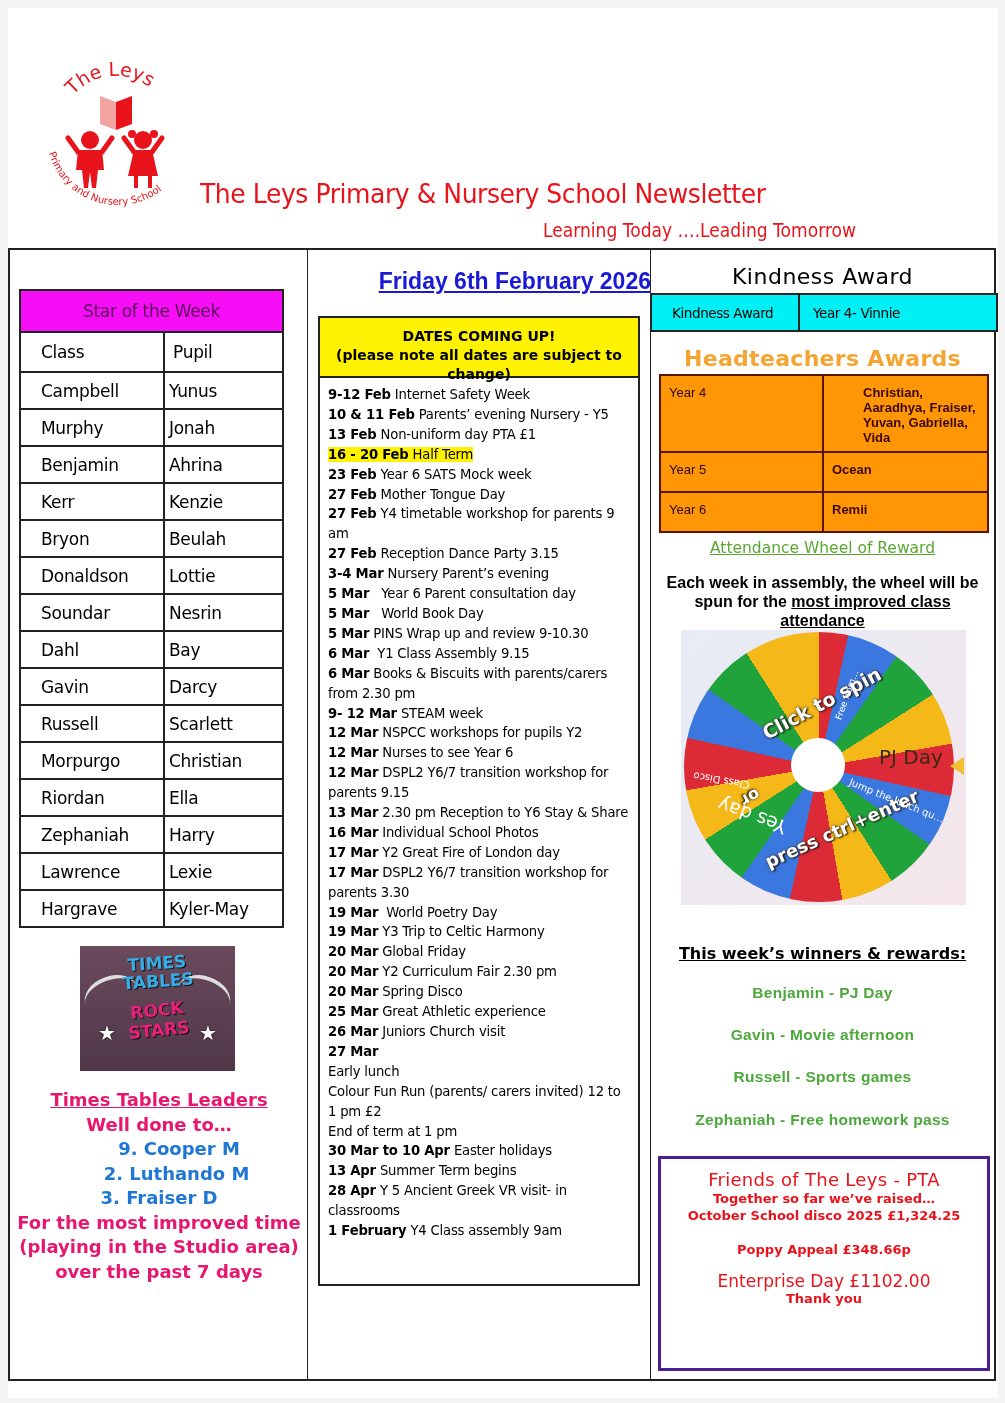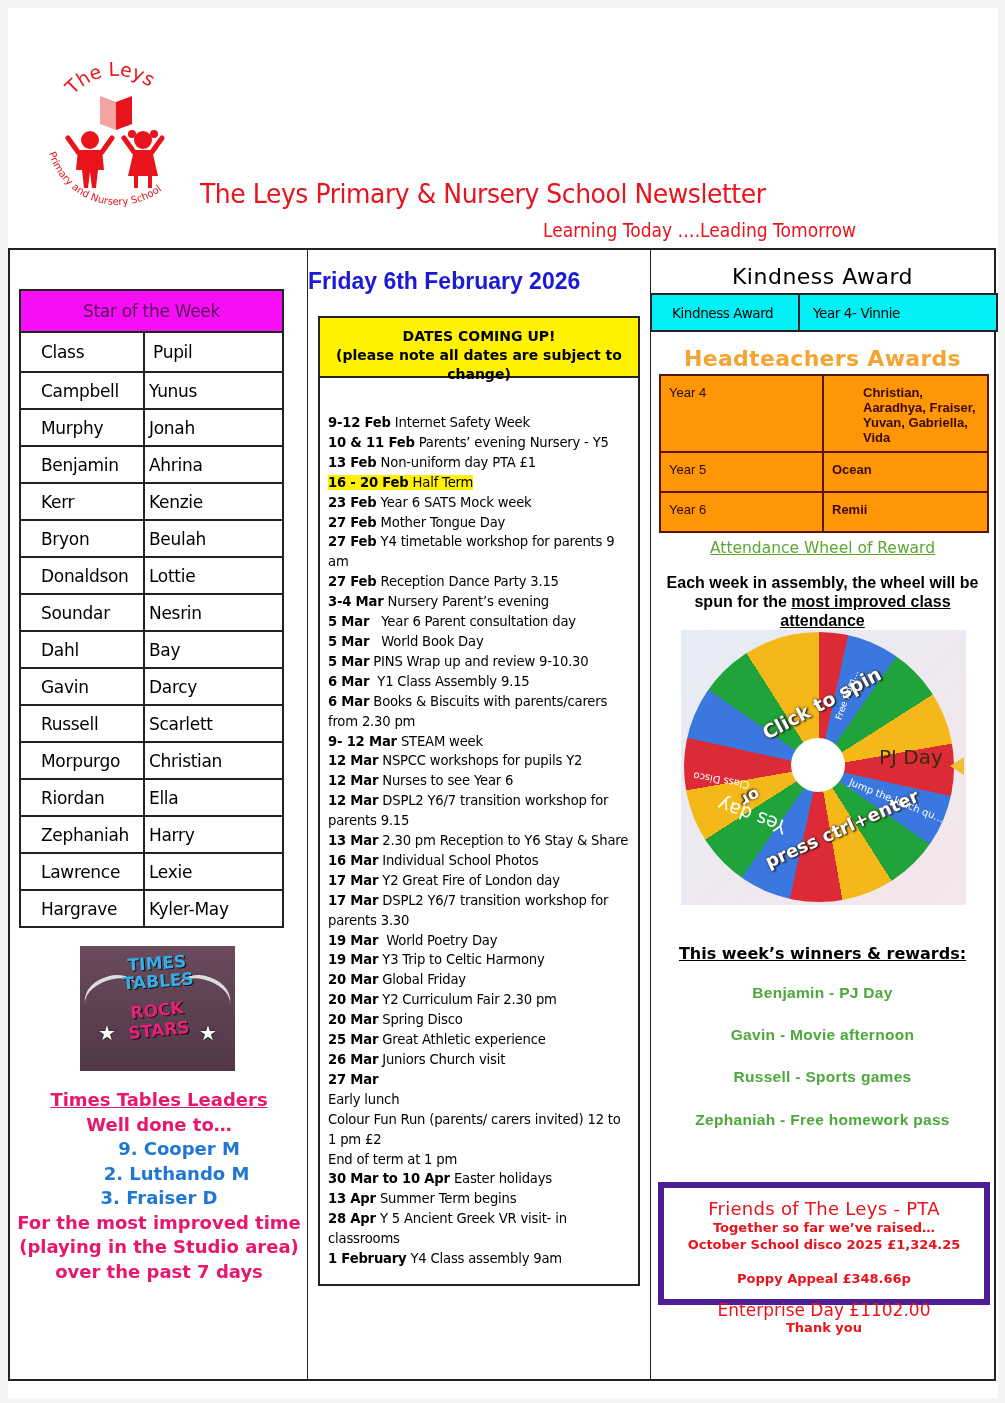--- a/index.html
+++ b/index.html
@@ -17,38 +17,38 @@
   .col { position: absolute; top: 0; bottom: 0; }
   .col-left { left: 0; width: 298px; border-right: 1.5px solid #222; }
   .col-mid { left: 298px; width: 343px; border-right: 1.5px solid #222; }
   .col-right { left: 641px; right: 0; }
 
   
   .sotw { position: absolute; left: 9px; top: 39px; width: 265px; border-collapse: collapse; font-family: "DejaVu Sans", sans-serif; font-size: 17px; }
   .sotw td, .sotw th { border: 2px solid #222; padding: 0 4px; height: 37px; text-align: left; font-weight: normal; letter-spacing: -0.3px; }
   .sotw .head { background: #f60ef6; color: #5a0a5a; text-align: center; height: 42px; font-size: 17px; }
   .sotw .hdr { height: 40px; padding-left: 8px; }
-  .sotw td.c1 { width: 124px; padding-left: 20px; }
+  .sotw td.c1 { width: 144px; padding-left: 20px; }
 
   .ttrs { position: absolute; left: 70px; top: 696px; width: 155px; height: 125px; background: linear-gradient(#6a4a5c, #503848); overflow: hidden; }
   .ttrs .wing { position: absolute; top: 30px; width: 55px; height: 40px; border-top: 4px solid #ddd; border-radius: 50% 50% 0 0; }
   .ttrs .t1 { position: absolute; left: 40px; top: 8px; width: 75px; text-align: center; font-family: "DejaVu Sans", sans-serif; font-weight: bold; color: #35aee8; font-size: 17px; line-height: 18px; transform: rotate(-4deg); text-shadow: 1px 1px 0 #111; }
   .ttrs .t2 { position: absolute; left: 38px; top: 54px; width: 80px; text-align: center; font-family: "DejaVu Sans", sans-serif; font-weight: bold; color: #e8207a; font-size: 17px; line-height: 20px; transform: rotate(-6deg); text-shadow: 1px 1px 0 #111; }
   .ttrs .star { position: absolute; color: #fff; font-size: 20px; text-shadow: 0 0 2px #000; }
 
   .ttl { position: absolute; left: 0; width: 298px; text-align: center; font-family: "DejaVu Sans", sans-serif; font-weight: bold; font-size: 18px; line-height: 24.5px; }
   .ttl .pink { color: #e8176e; }
   .ttl .blue { color: #1f77d4; }
   .ttl .u { text-decoration: underline; }
 
   
-  .date-head { position: absolute; left: 0; width: 343px; top: 18px; text-align: left; font-family: "Liberation Sans", sans-serif; font-weight: bold; font-size: 23px; color: #1a1ad6; }
+  .date-head { position: absolute; left: 0; width: 343px; top: 18px; text-align: right; font-family: "Liberation Sans", sans-serif; font-weight: bold; font-size: 23px; color: #1a1ad6; text-decoration: underline; }
   .dates-box { position: absolute; left: 10px; top: 66px; width: 322px; height: 970px; border: 2px solid #222; }
   .dates-title { background: #fff200; border-bottom: 2px solid #222; height: 60px; text-align: center; font-family: "DejaVu Sans", sans-serif; font-weight: bold; font-size: 14px; line-height: 19px; padding-top: 9px; }
-  .dates-list { padding: 7px 8px 0 8px; font-family: "DejaVu Sans", sans-serif; font-size: 13.2px; line-height: 19.9px; letter-spacing: -0.2px; margin-top: 28px; }
+  .dates-list { padding: 7px 8px 0 8px; font-family: "DejaVu Sans", sans-serif; font-size: 13.2px; line-height: 19.9px; letter-spacing: -0.2px; }
   .dates-list .ev b { font-weight: bold; }
   .dates-list .hl { background: #fff200; }
 
   
   .kind-title { position: absolute; left: 0; right: 0; top: 14px; text-align: center; font-family: "DejaVu Sans", sans-serif; font-size: 22px; letter-spacing: 0.5px; }
   .kind-table { position: absolute; left: -1px; right: 0; top: 43px; border-collapse: collapse; width: 348px; }
   .kind-table td { background: #00f0f5; border: 2px solid #222; height: 37px; font-family: "DejaVu Sans", sans-serif; font-size: 13.5px; letter-spacing: -0.4px; padding-left: 20px; }
   .kind-table td.k1 { width: 148px; }
   .kind-table td.k2 { padding-left: 13px; }
   .ht-title { position: absolute; left: 0; right: 0; top: 96px; text-align: center; font-family: "DejaVu Sans", sans-serif; font-weight: bold; font-size: 22px; color: #f4a431; letter-spacing: 0.3px; }
@@ -64,21 +64,21 @@
   .wheel-wrap { position: absolute; left: 30px; top: 380px; width: 285px; height: 275px; background: linear-gradient(135deg, #e6ecf6, #f5e6ea); overflow: hidden; }
   .wheel { position: absolute; left: 3px; top: 2px; width: 270px; height: 270px; border-radius: 50%; }
   .wheel-hub { position: absolute; left: 110px; top: 108px; width: 54px; height: 54px; border-radius: 50%; background: #fff; }
   .wheel-label { position: absolute; font-family: "DejaVu Sans", sans-serif; white-space: nowrap; }
   .spin-txt { color: #fff; font-weight: bold; font-size: 19px; text-shadow: 0 0 3px #4a3a2a, 1px 1px 2px #000; }
   .pointer { position: absolute; right: 2px; top: 127px; width: 0; height: 0; border-top: 9px solid transparent; border-bottom: 9px solid transparent; border-right: 14px solid #f0c032; }
 
   .winners-title { position: absolute; left: 0; right: 0; top: 694px; text-align: center; font-family: "DejaVu Sans", sans-serif; font-weight: bold; font-size: 16px; text-decoration: underline; }
   .winner { position: absolute; left: 0; right: 0; text-align: center; font-family: "Liberation Sans", sans-serif; font-weight: bold; font-size: 15.5px; color: #4ca83a; letter-spacing: 0.3px; }
 
-  .pta { position: absolute; left: 7px; top: 906px; width: 332px; height: 123px; border: 6px solid #4c1d95; text-align: center; color: #e8131b; font-family: "DejaVu Sans", sans-serif; margin-top: 26px; }
+  .pta { position: absolute; left: 7px; top: 906px; width: 332px; height: 215px; border: 3px solid #4c1d95; text-align: center; color: #e8131b; font-family: "DejaVu Sans", sans-serif; }
   .pta .t { font-size: 18px; margin-top: 10px; letter-spacing: 0.3px; }
   .pta .s { font-size: 13px; font-weight: bold; line-height: 17px; }
   .pta .p { font-size: 13px; font-weight: bold; margin-top: 18px; }
   .pta .e { font-size: 17px; margin-top: 14px; }
   .pta .ty { font-size: 13px; font-weight: bold; }
 </style>
 </head>
 <body>
 
 <div class="page">

